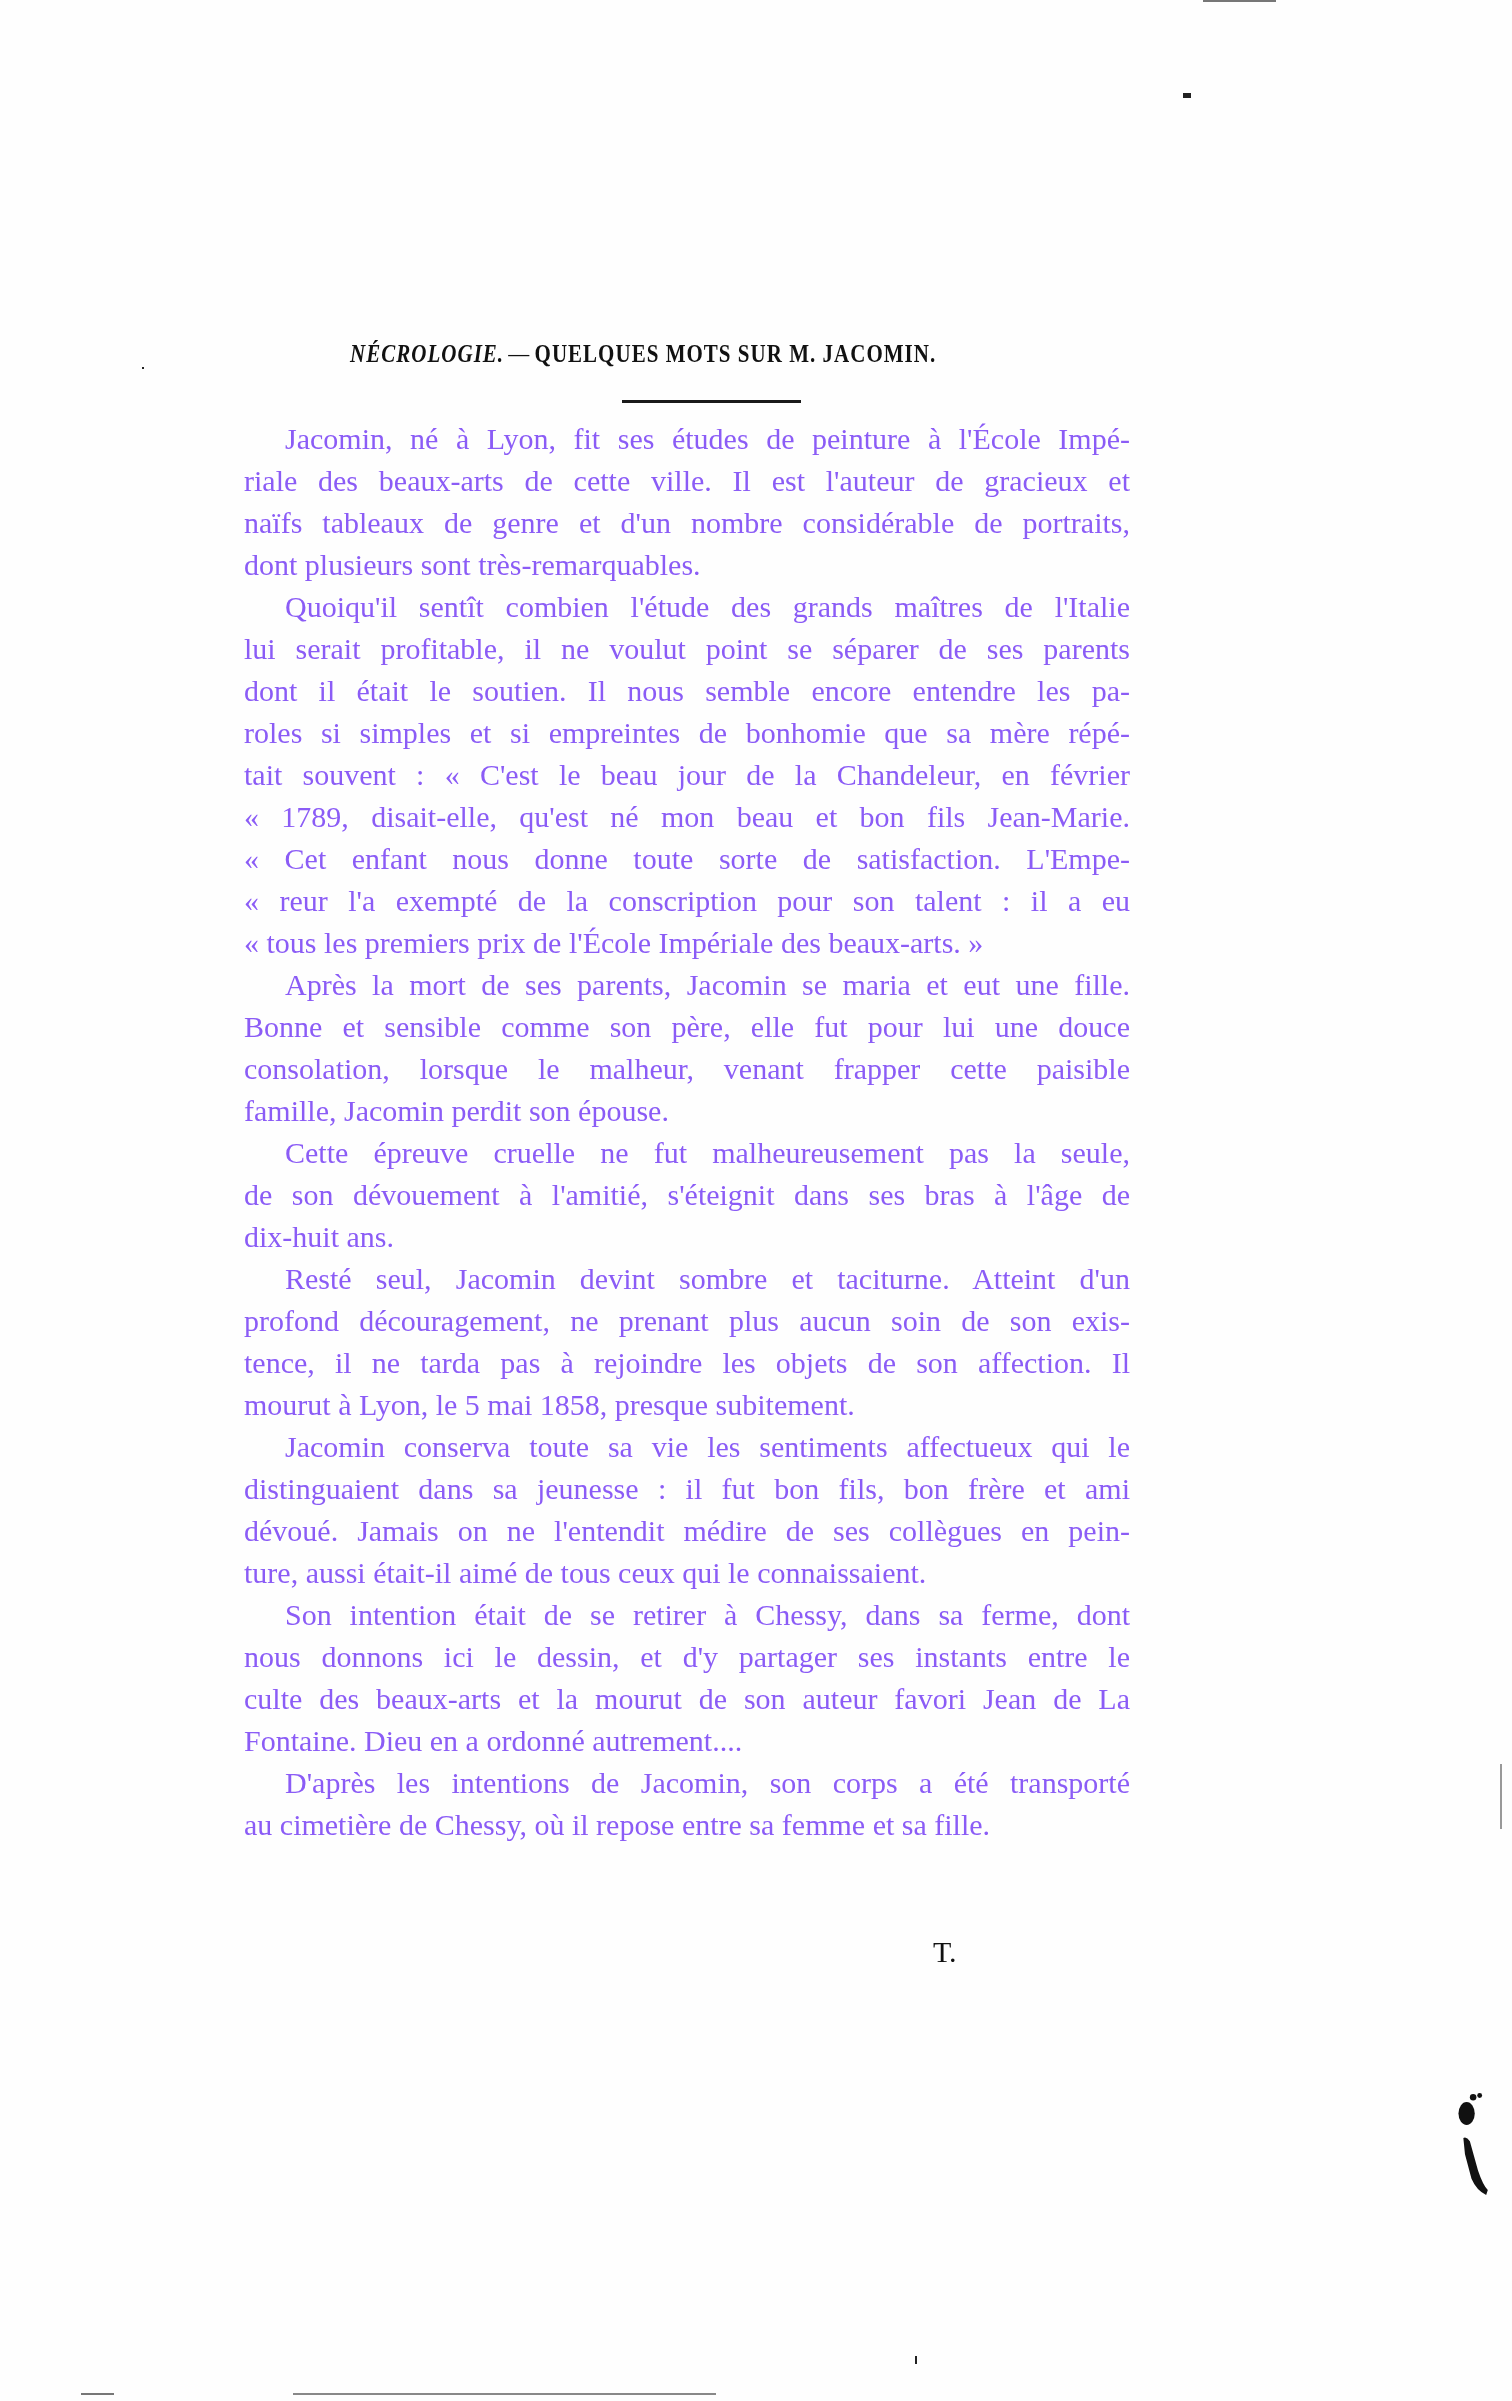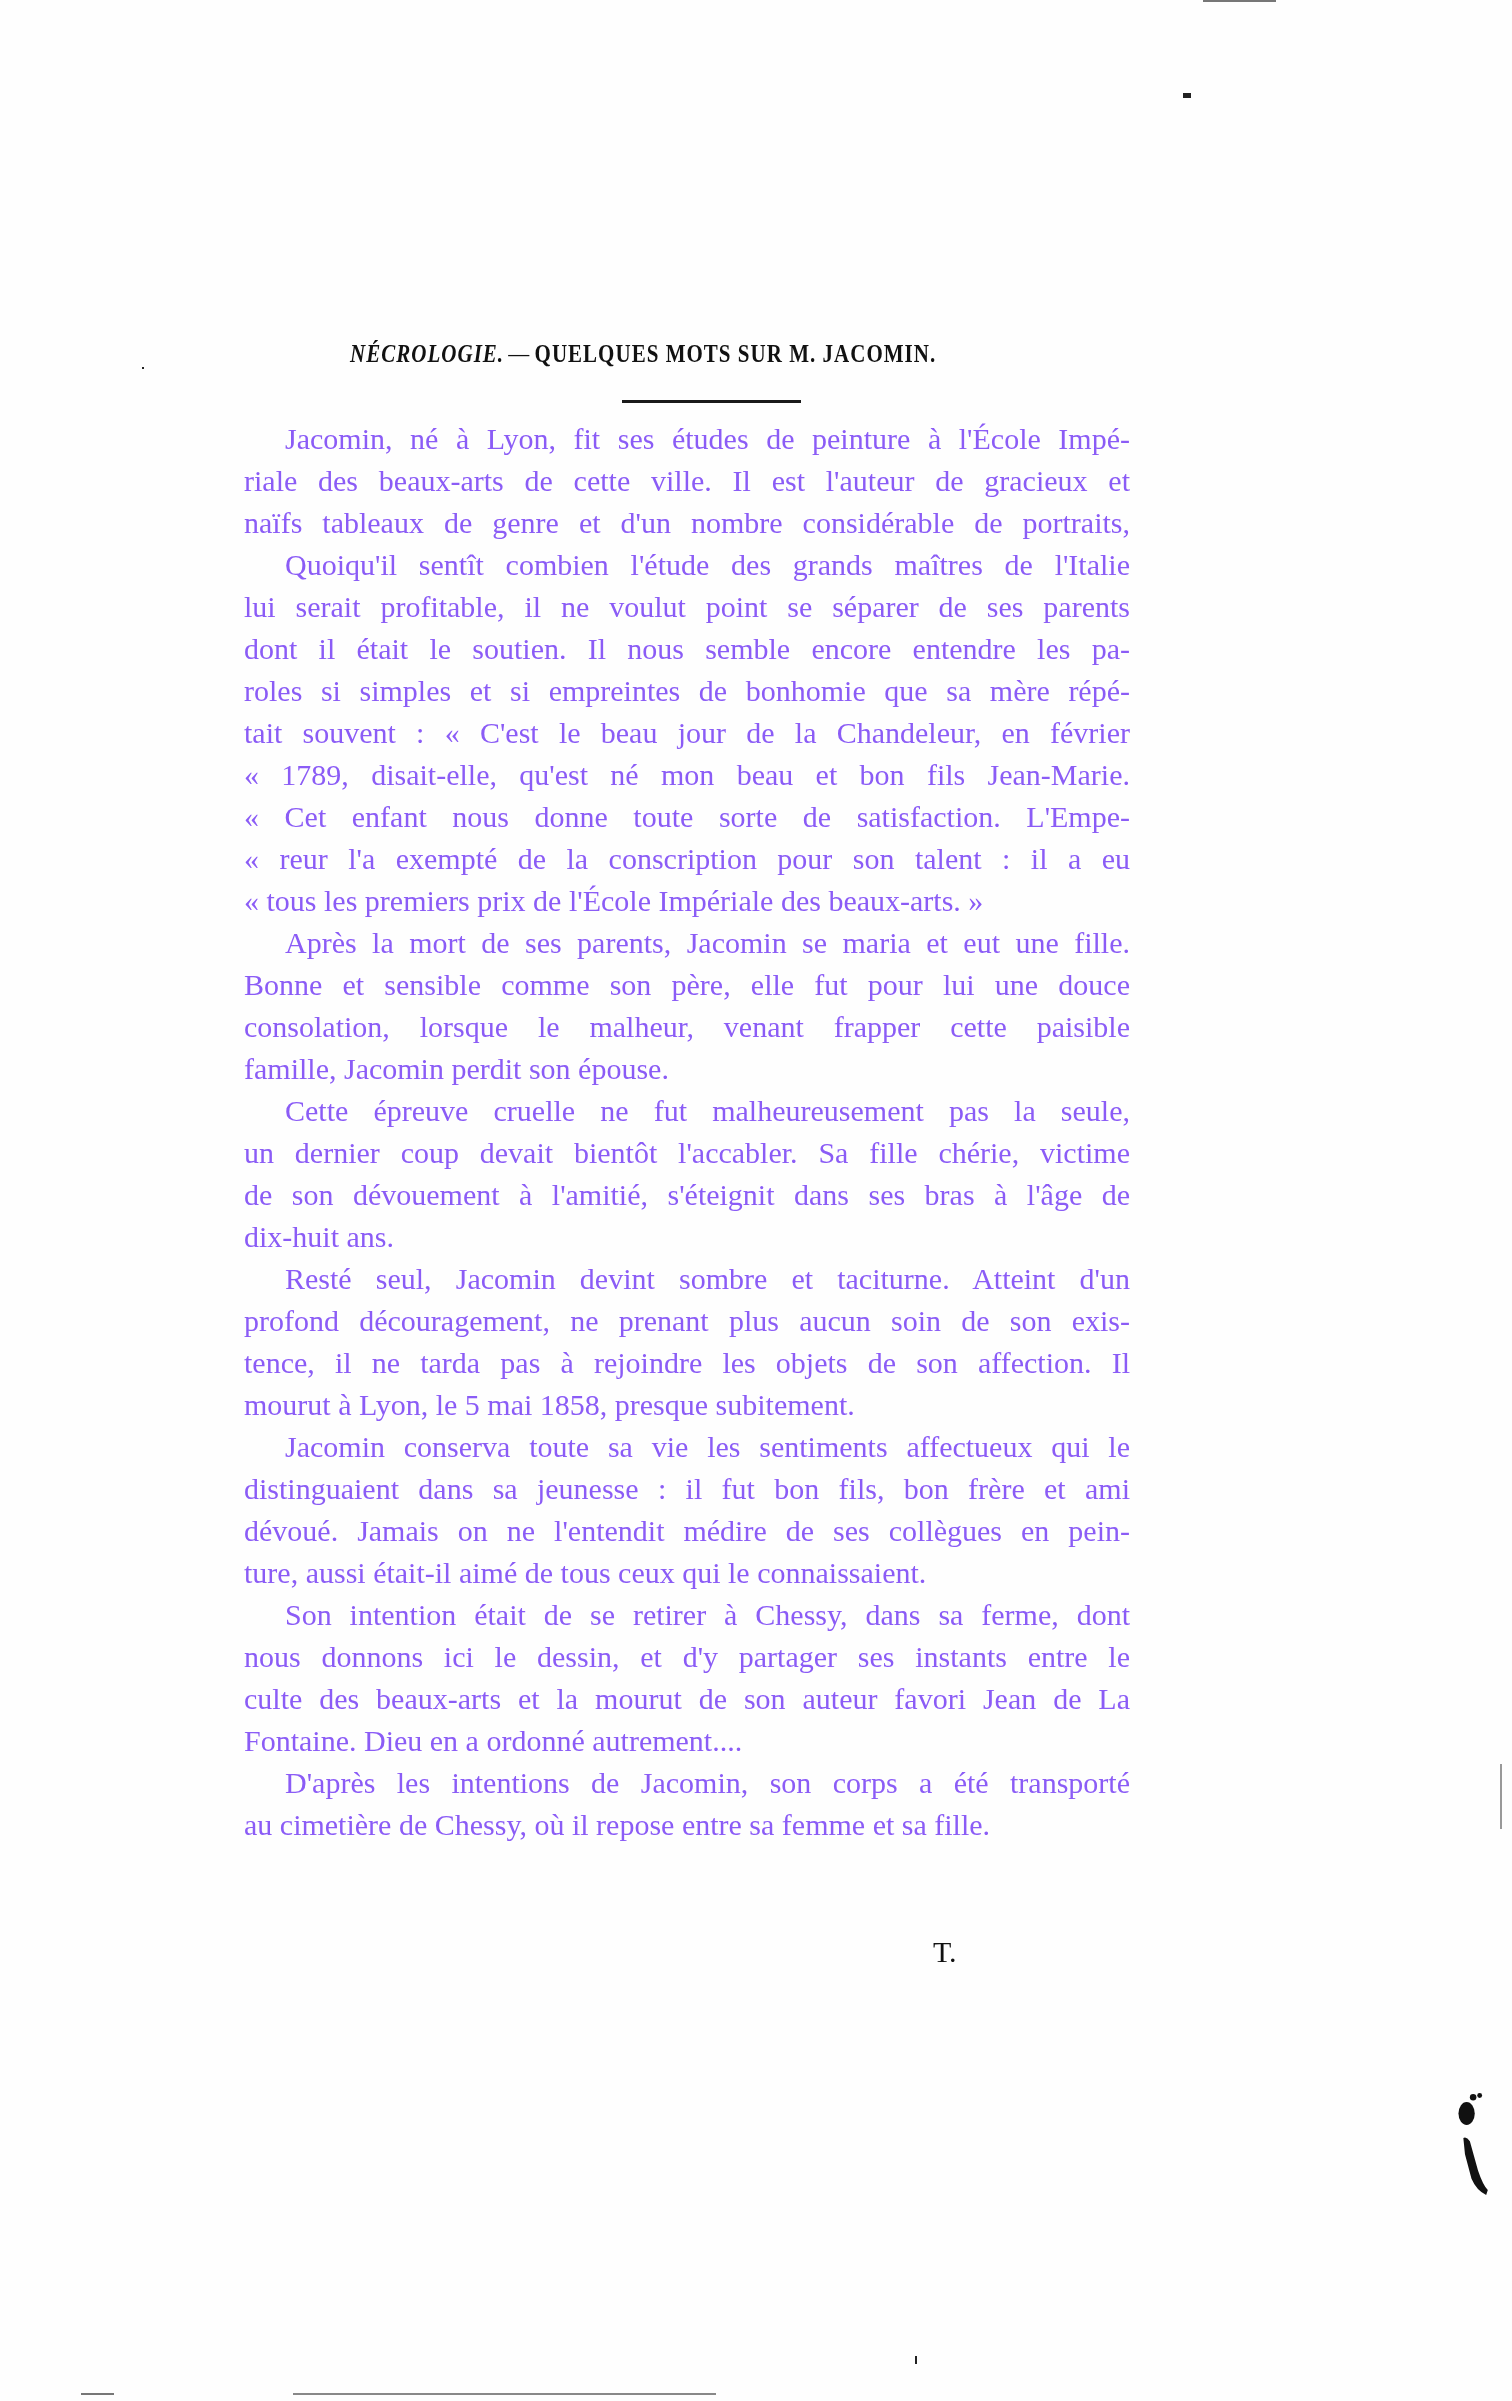--- a/index.html
+++ b/index.html
@@ -42,41 +42,41 @@
     <span class="ital">NÉCROLOGIE.</span><span class="sep">—</span><span class="rest">QUELQUES MOTS SUR M. JACOMIN.</span>
   </div>
 
   <div class="rule"></div>
 
   <div class="body" id="body">
       <div>
         <span class="line indent">Jacomin, né à Lyon, fit ses études de peinture à l'École Impé-</span>
         <span class="line">riale des beaux-arts de cette ville. Il est l'auteur de gracieux et</span>
         <span class="line">naïfs tableaux de genre et d'un nombre considérable de portraits,</span>
+        <span class="line last">dont plusieurs sont très-remarquables.</span>
       </div>
       <div>
         <span class="line indent">Quoiqu'il sentît combien l'étude des grands maîtres de l'Italie</span>
         <span class="line">lui serait profitable, il ne voulut point se séparer de ses parents</span>
         <span class="line">dont il était le soutien. Il nous semble encore entendre les pa-</span>
         <span class="line">roles si simples et si empreintes de bonhomie que sa mère répé-</span>
         <span class="line">tait souvent : « C'est le beau jour de la Chandeleur, en février</span>
         <span class="line">« 1789, disait-elle, qu'est né mon beau et bon fils Jean-Marie.</span>
         <span class="line">« Cet enfant nous donne toute sorte de satisfaction. L'Empe-</span>
         <span class="line">« reur l'a exempté de la conscription pour son talent : il a eu</span>
         <span class="line last">« tous les premiers prix de l'École Impériale des beaux-arts. »</span>
       </div>
       <div>
         <span class="line indent">Après la mort de ses parents, Jacomin se maria et eut une fille.</span>
         <span class="line">Bonne et sensible comme son père, elle fut pour lui une douce</span>
         <span class="line">consolation, lorsque le malheur, venant frapper cette paisible</span>
         <span class="line last">famille, Jacomin perdit son épouse.</span>
       </div>
       <div>
         <span class="line indent">Cette épreuve cruelle ne fut malheureusement pas la seule,</span>
-        <span class="line">un dernier coup devait bientôt l'accabler. Sa fille chérie, victime</span>
         <span class="line">de son dévouement à l'amitié, s'éteignit dans ses bras à l'âge de</span>
         <span class="line last">dix-huit ans.</span>
       </div>
       <div>
         <span class="line indent">Resté seul, Jacomin devint sombre et taciturne. Atteint d'un</span>
         <span class="line">profond découragement, ne prenant plus aucun soin de son exis-</span>
         <span class="line">tence, il ne tarda pas à rejoindre les objets de son affection. Il</span>
         <span class="line last">mourut à Lyon, le 5 mai 1858, presque subitement.</span>
       </div>
       <div>

